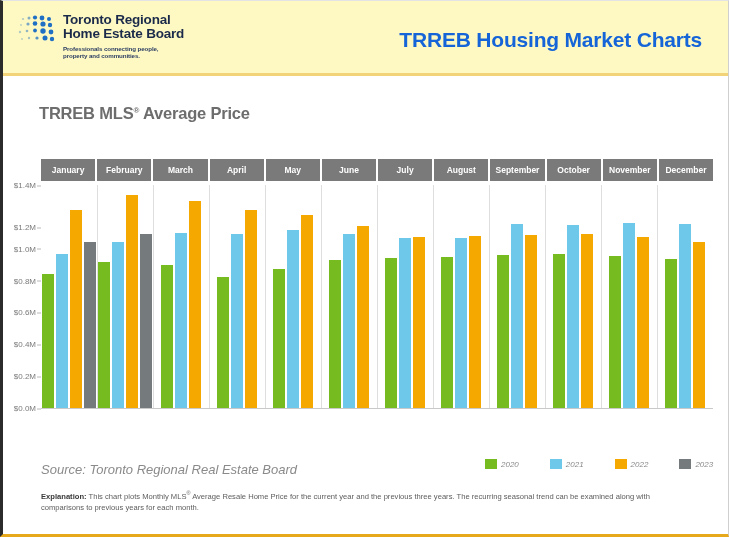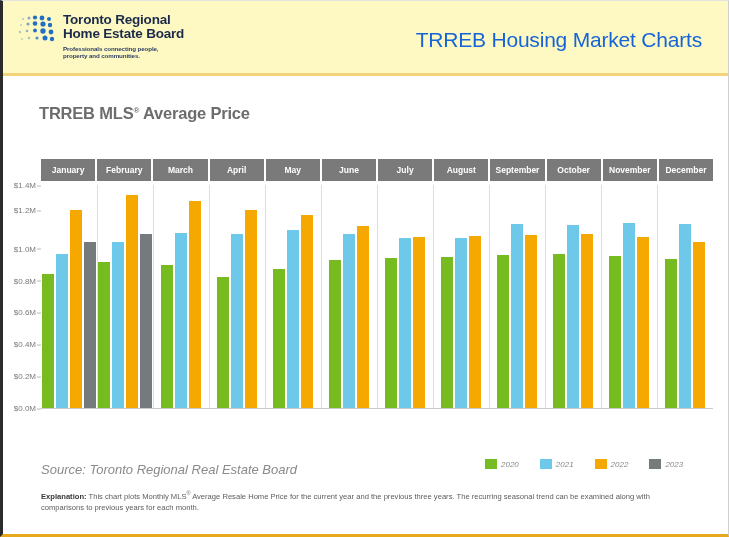--- a/index.html
+++ b/index.html
@@ -33,21 +33,21 @@
     color:#1b2a4a;letter-spacing:-0.2px;
   }
   .logo-tag{
     font-family:"Liberation Sans",sans-serif;
     font-size:6.2px;line-height:7.4px;color:#2c3e63;
     margin-top:5px;font-weight:bold;letter-spacing:-0.1px;
   }
   #header-title{
     position:absolute;right:26px;top:27px;
     font-family:"Liberation Sans",sans-serif;
-    font-weight:normal;font-size:21px;color:#1565d8;
+    font-weight:bold;font-size:21px;color:#1565d8;
     letter-spacing:-0.2px;
   }
 
   
   #sub-left{
     position:absolute;left:36px;top:103px;
     font-weight:bold;font-size:16.5px;color:#6d6d6d;
     letter-spacing:-0.2px;
   }
   #sub-left sup{font-size:8px;vertical-align:super;}
@@ -105,21 +105,21 @@
   }
   .bar{width:12px;margin:0 1px;}
 
   
   #source{
     position:absolute;left:38px;top:461px;
     font-size:13px;color:#8a8a8a;font-style:italic;
   }
   #legend{
     position:absolute;left:482px;top:458px;
-    display:flex;align-items:center;gap:13px;
+    display:flex;align-items:center;gap:23px;
   }
   .legend-item{display:flex;align-items:center;margin-right:8px;}
   .legend-swatch{width:12px;height:10px;margin-right:4px;}
   .legend-label{font-size:8px;color:#8a8a8a;font-style:italic;}
 
   #explanation{
     position:absolute;left:38px;top:487px;width:648px;
     font-size:7.6px;line-height:11px;color:#5c5c5c;
   }
   #explanation b{color:#3a3a3a;}
@@ -188,21 +188,21 @@
         <div class="month-cell">December</div>
       </div>
 
     <div id="ylabels">
         <div class="ytick" style="top: 249px;">$0.0M<span class="dash"></span></div>
         <div class="ytick" style="top: 217.143px; margin-left: 42px;">$0.2M<span class="dash"></span></div>
         <div class="ytick" style="top: 185.286px;">$0.4M<span class="dash"></span></div>
         <div class="ytick" style="top: 153.429px;">$0.6M<span class="dash"></span></div>
         <div class="ytick" style="top: 121.571px;">$0.8M<span class="dash"></span></div>
         <div class="ytick" style="top: 89.7143px;">$1.0M<span class="dash"></span></div>
-        <div class="ytick" style="top: 51px;">$1.2M<span class="dash"></span></div>
+        <div class="ytick" style="top: 68px;">$1.2M<span class="dash"></span></div>
         <div class="ytick" style="top: 26px;">$1.4M<span class="dash"></span></div>
       </div>
 
     <div id="plot">
         <div class="grid-col" style="left: 56px;"></div>
         <div class="grid-col" style="left: 112px;"></div>
         <div class="grid-col" style="left: 168px;"></div>
         <div class="grid-col" style="left: 224px;"></div>
         <div class="grid-col" style="left: 280px;"></div>
         <div class="grid-col" style="left: 336px;"></div>

